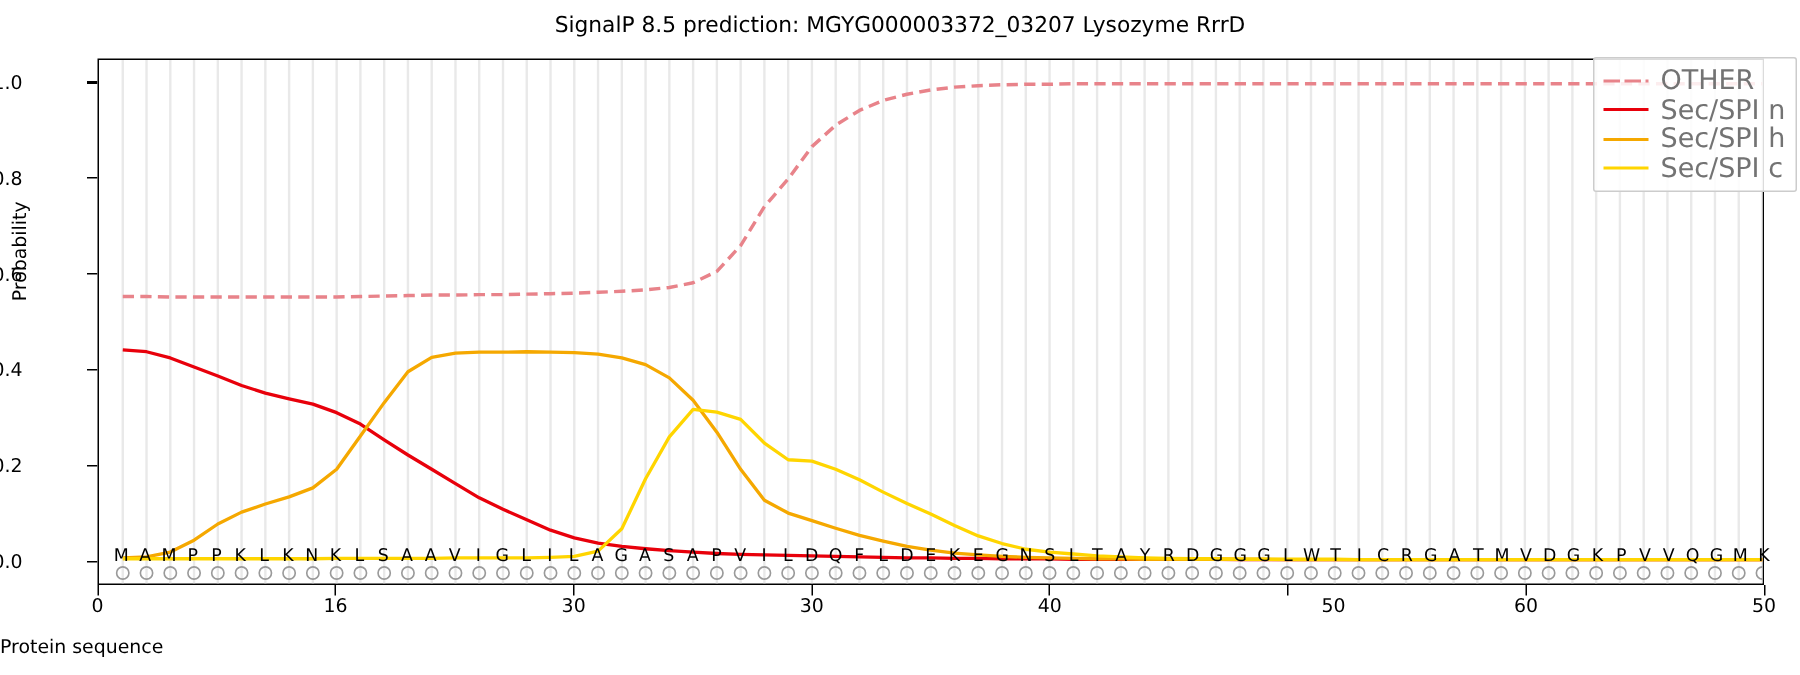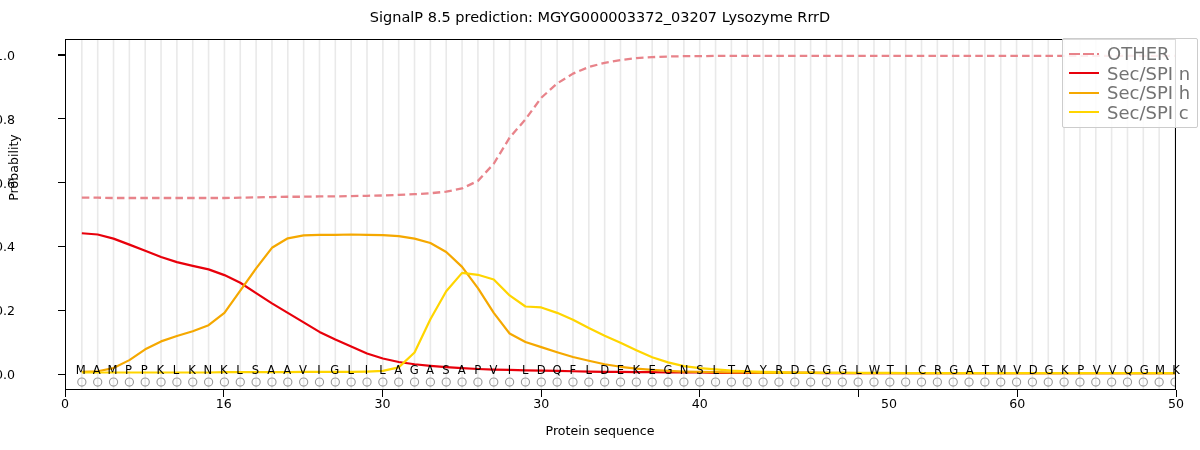--- a/index.html
+++ b/index.html
@@ -46,21 +46,21 @@
 
   
   .xtick-label{
     position:absolute;top:396px;font-size:12.6px;color:#000;
     transform:translateX(-50%);white-space:nowrap;
   }
   .xtick-mark{
     position:absolute;top:390px;width:1.1px;height:7px;background:#000;
   }
   #xlabel{
-    position:absolute;left:0;top:423px;width:1200px;text-align:center;
+    position:absolute;left:0;top:423px;width:1200px;
     font-size:12.6px;color:#000;
   }
 
   
   .residue-letter{
     position:absolute;top:363px;font-size:11.6px;color:#000;
     transform:translateX(-50%);white-space:nowrap;
   }
 
   

